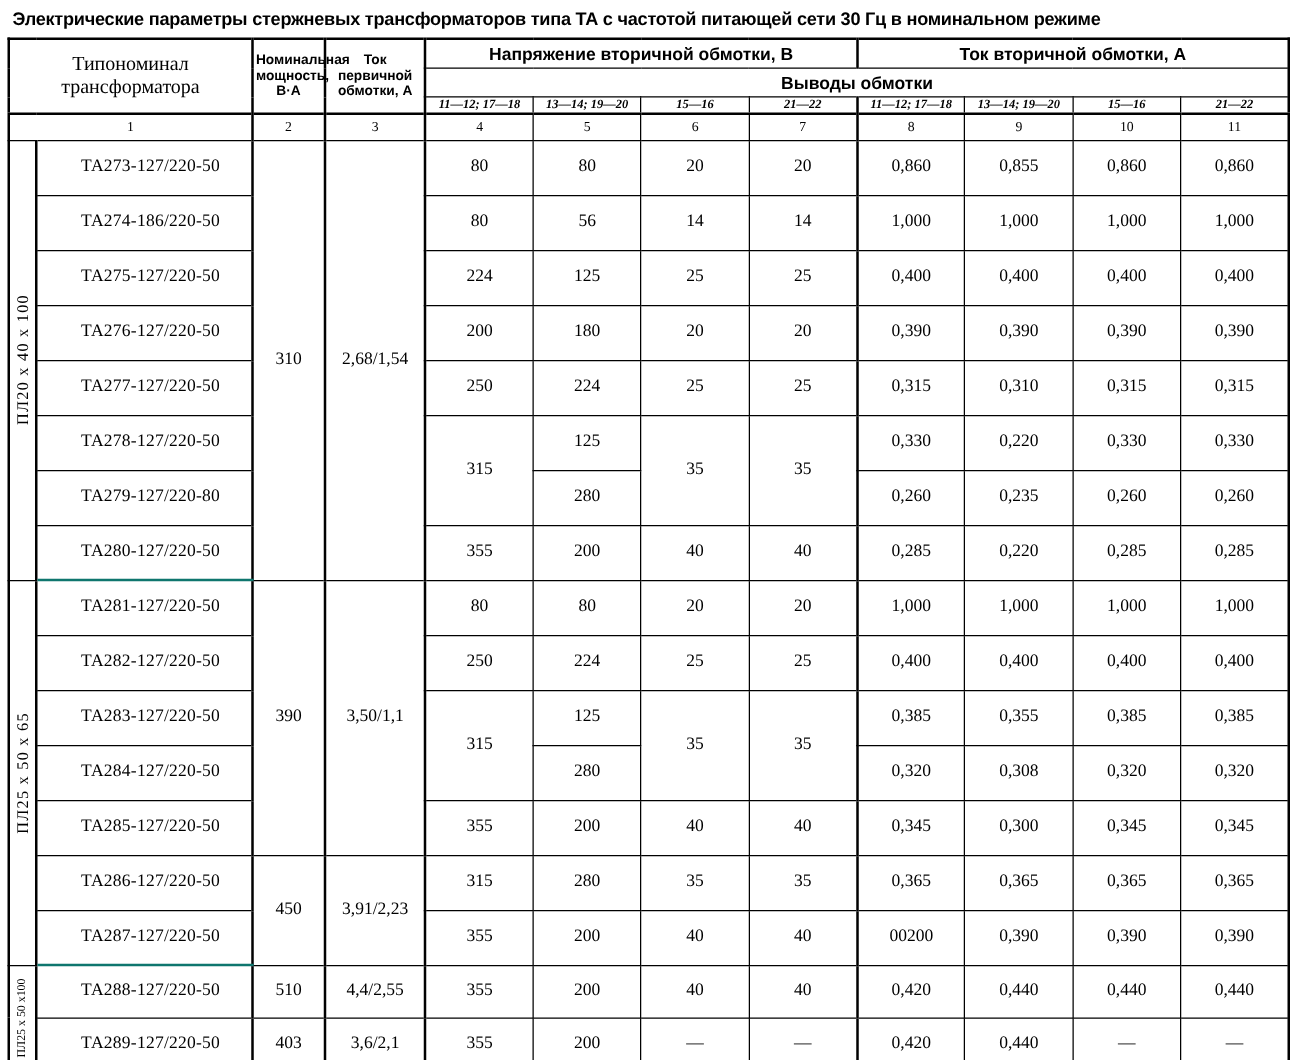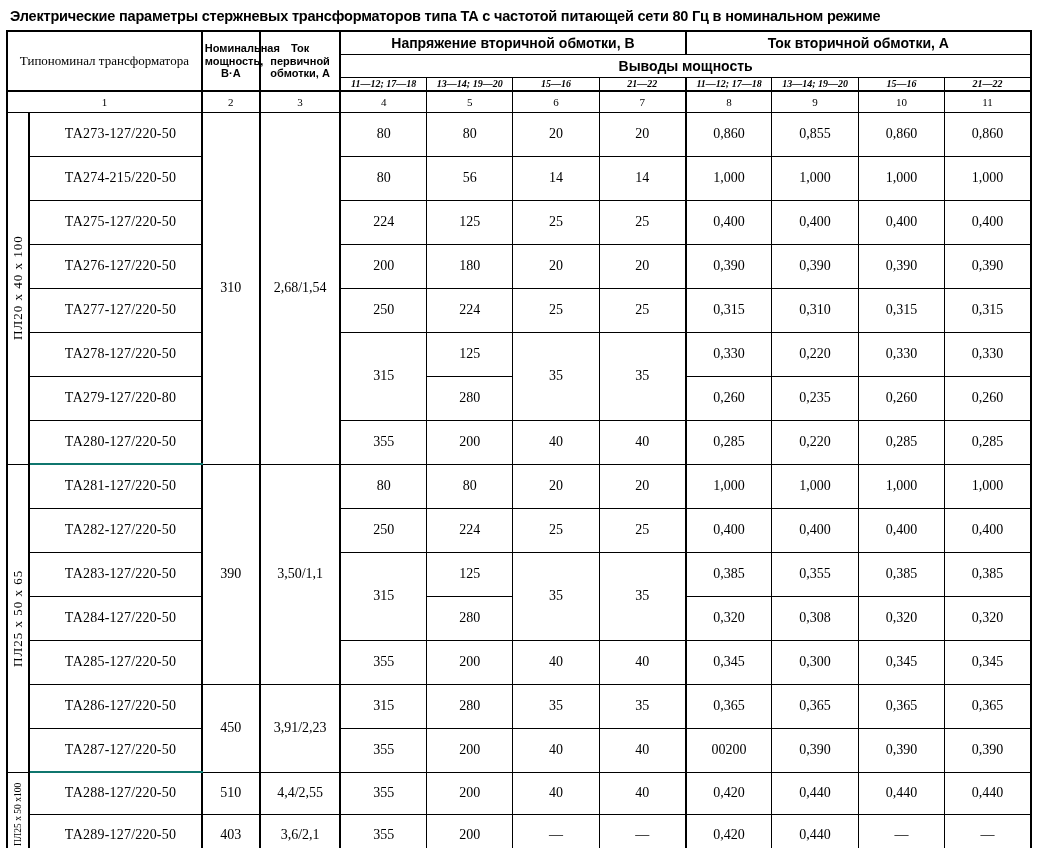--- a/index.html
+++ b/index.html
@@ -41,21 +41,21 @@
     font-family:"Liberation Sans", sans-serif;
     font-size:11px;
     font-weight:bold;
     line-height:1.15;
     padding:3px 2px;
   }
   .hdr-big{
     font-size:14px;
   }
   .hdr-name{
-    font-size:13px;
+    font-size:16px;
     font-weight:normal;
     font-family:"Liberation Serif", serif;
   }
   .hdr-small{
     font-size:10px;
     font-weight:bold;
     font-style:italic;
     line-height:1.15;
   }
   .numrow td{
@@ -94,21 +94,21 @@
   .c-type{width:172px;}
   .c-pow{width:58px;}
   .c-cur{width:80px;}
   .c-d{width:86px;}
 </style>
 </head>
 <body>
 
 <div id="sheet">
 
-  <div class="title">Электрические параметры стержневых трансформаторов типа ТА с частотой питающей сети 80 Гц в номинальном режиме</div>
+  <div class="title">Электрические параметры стержневых трансформаторов типа ТА с частотой питающей сети 30 Гц в номинальном режиме</div>
 
   <table class="outer">
     <colgroup>
       <col class="c-case">
         <col class="c-type">
         <col class="c-pow">
         <col class="c-cur">
       <col class="c-d">
         <col class="c-d">
         <col class="c-d">
@@ -121,21 +121,21 @@
 
     <thead>
       <tr>
         <td colspan="2" rowspan="3" class="hdr-name thick-r">Типономинал трансформатора</td>
         <td rowspan="3" class="hdr thick-r">Номинальная мощность, В·А</td>
         <td rowspan="3" class="hdr thick-r">Ток первичной обмотки, А</td>
         <td colspan="4" class="hdr hdr-big thick-r">Напряжение вторичной обмотки, В</td>
         <td colspan="4" class="hdr hdr-big">Ток вторичной обмотки, А</td>
       </tr>
       <tr>
-        <td colspan="8" class="hdr hdr-big">Выводы мощность</td>
+        <td colspan="8" class="hdr hdr-big">Выводы обмотки</td>
       </tr>
       <tr>
         <td class="hdr-small">11—12; 17—18</td>
         <td class="hdr-small">13—14; 19—20</td>
         <td class="hdr-small">15—16</td>
         <td class="hdr-small thick-r">21—22</td>
         <td class="hdr-small">11—12; 17—18</td>
         <td class="hdr-small">13—14; 19—20</td>
         <td class="hdr-small">15—16</td>
         <td class="hdr-small">21—22</td>
@@ -166,21 +166,21 @@
         <td class="val">80</td>
         <td class="val">20</td>
         <td class="val thick-r">20</td>
         <td class="val">0,860</td>
         <td class="val">0,855</td>
         <td class="val">0,860</td>
         <td class="val">0,860</td>
       </tr>
 
       <tr>
-        <td class="type thick-r">ТА274-215/220-50</td>
+        <td class="type thick-r">ТА274-186/220-50</td>
         <td class="val">80</td>
         <td class="val">56</td>
         <td class="val">14</td>
         <td class="val thick-r">14</td>
         <td class="val">1,000</td>
         <td class="val">1,000</td>
         <td class="val">1,000</td>
         <td class="val">1,000</td>
       </tr>
 

